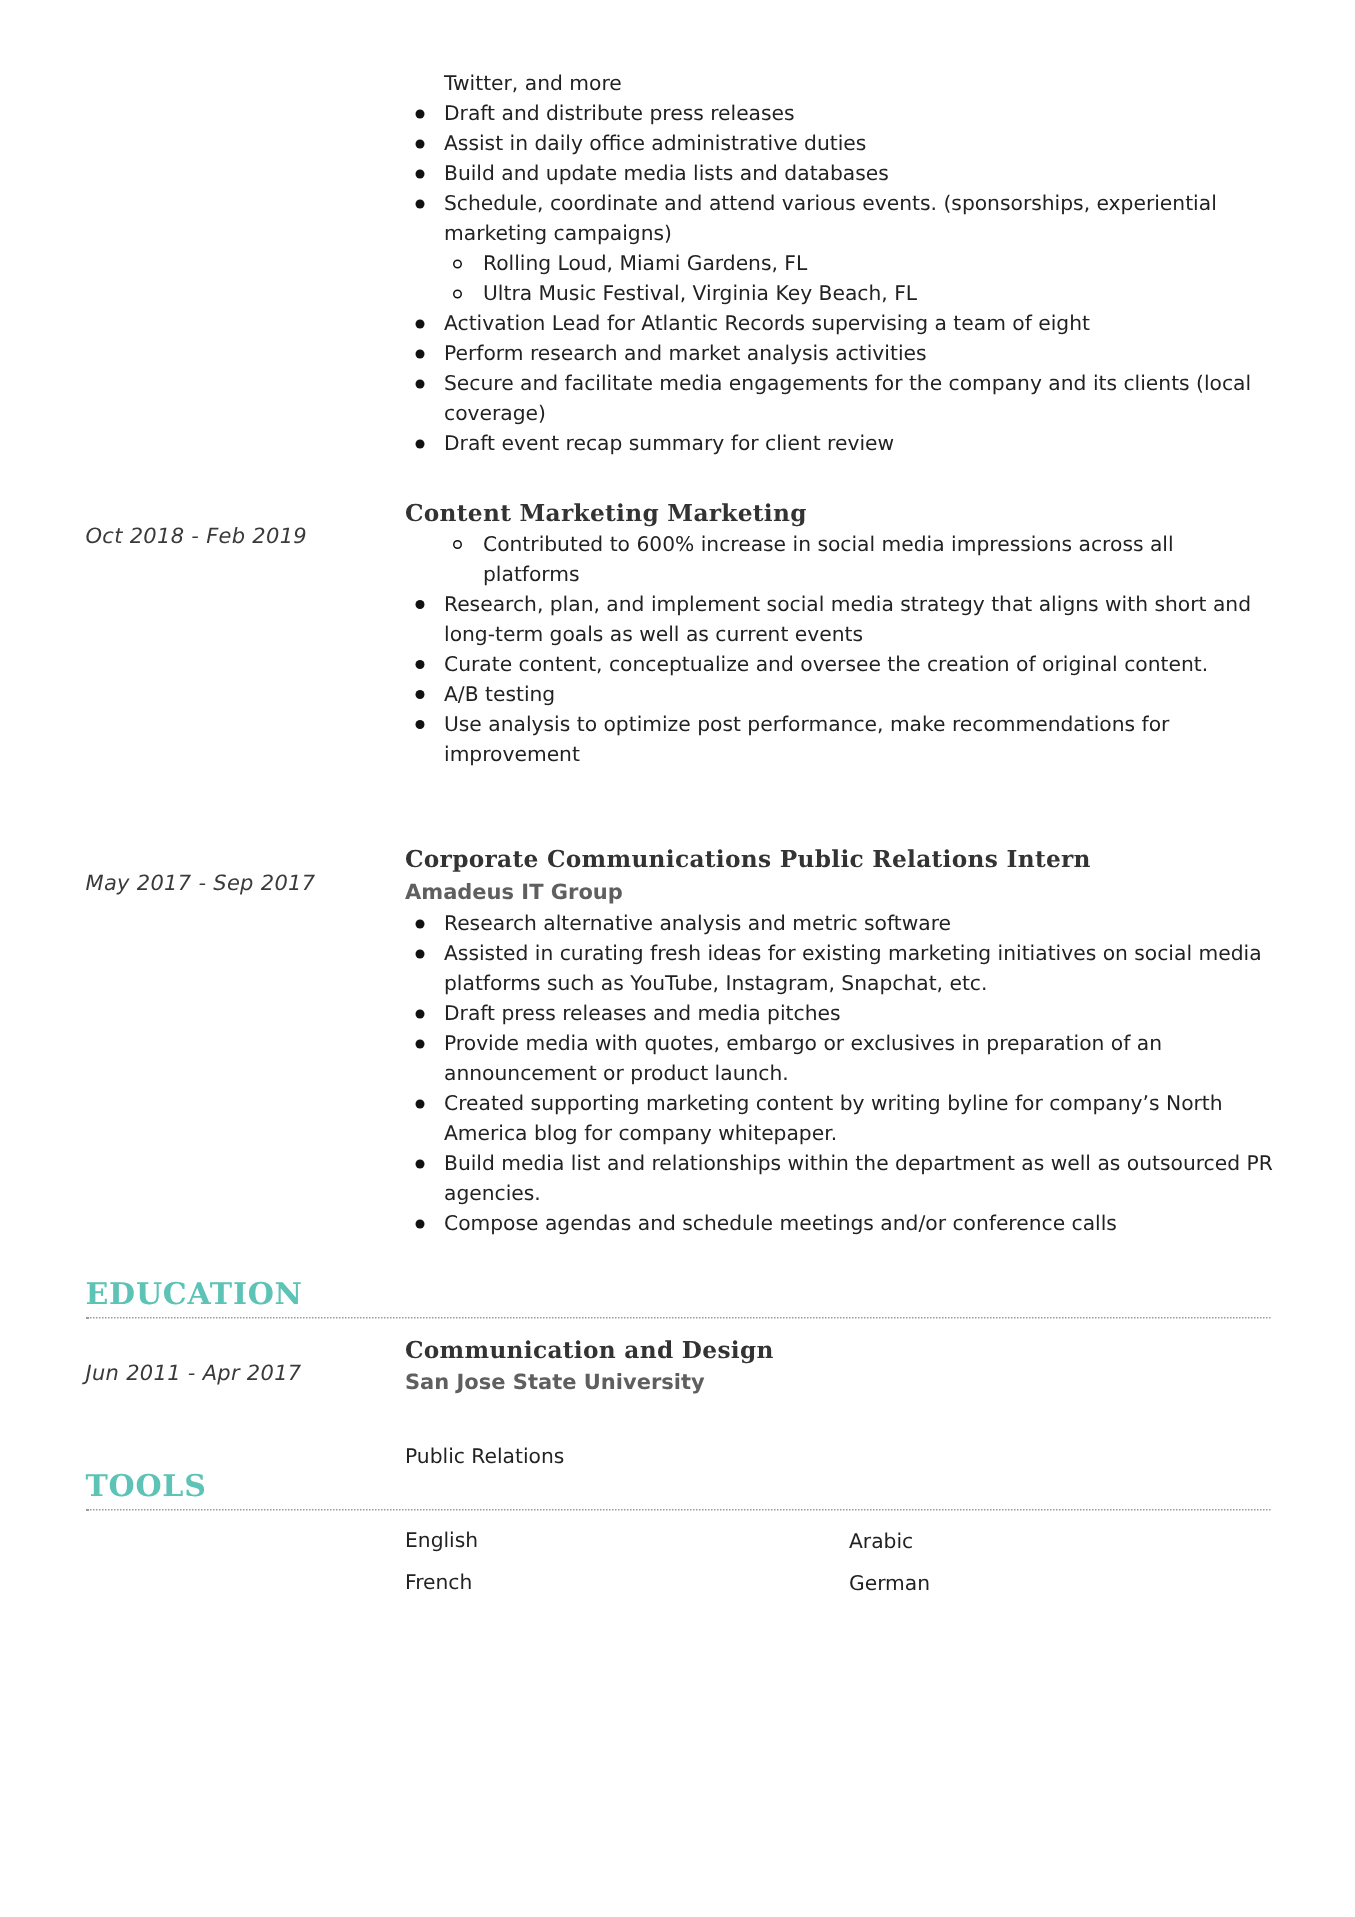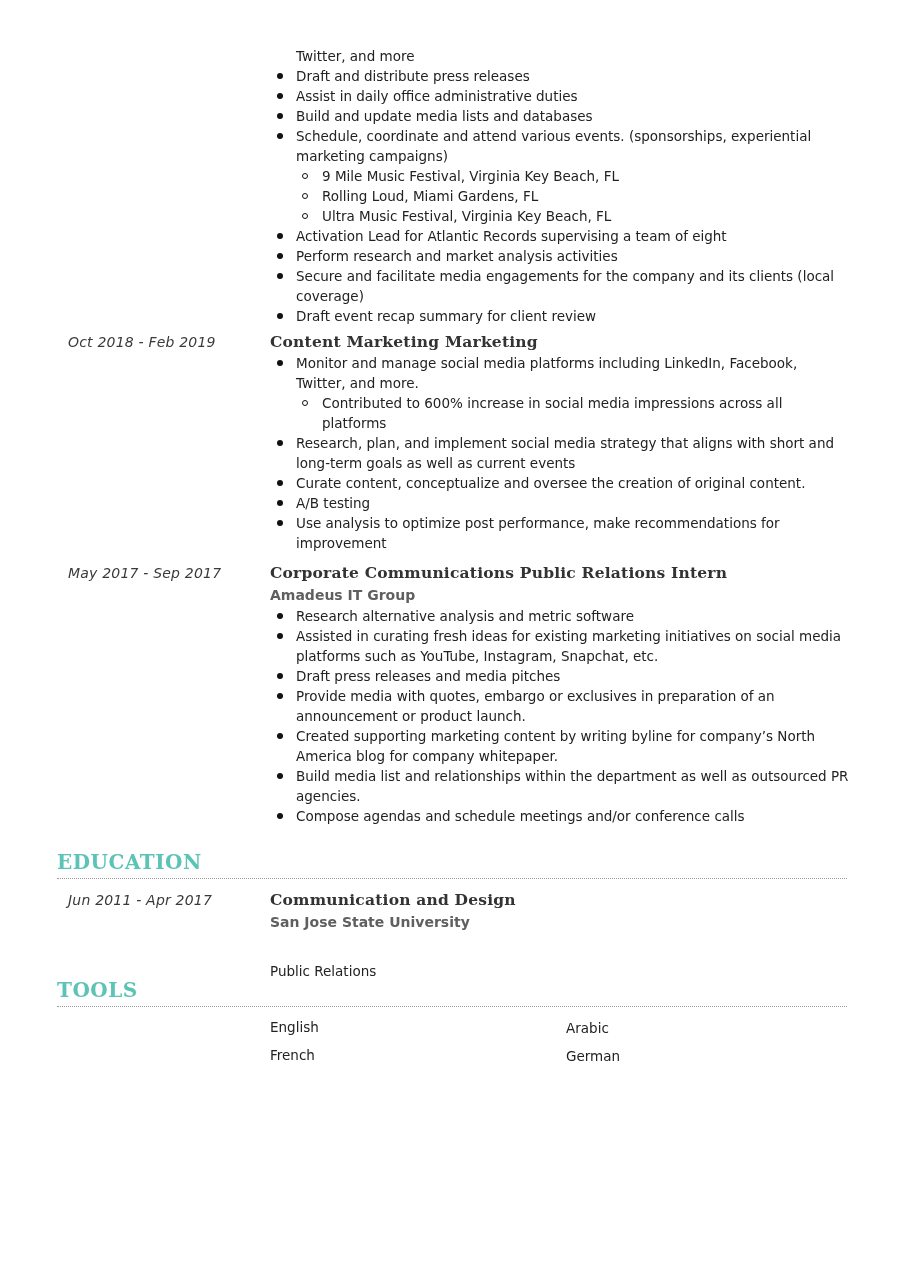--- a/index.html
+++ b/index.html
@@ -1,18 +1,18 @@
 <!DOCTYPE html>
 <html><head>
 <meta charset="utf-8">
 <style>
   html, body { margin: 0; padding: 0; background: #ffffff; }
   body { width: 903px; height: 1278px; position: relative; font-family: "DejaVu Sans", sans-serif; color: #222; overflow: hidden; }
   .page { position: absolute; left: 0; top: 0; width: 903px; height: 1016px; }
-  .date { position: absolute; left: 68px; font-style: italic; font-size: 14px; color: #3a3a3a; letter-spacing: 0.2px; }
+  .date { position: absolute; left: 57px; font-style: italic; font-size: 14px; color: #3a3a3a; letter-spacing: 0.2px; margin-top: 16px; }
   .content { position: absolute; left: 270px; width: 580px; }
   .job-title { font-family: "DejaVu Serif", serif; font-weight: bold; font-size: 15.5px; color: #333; line-height: 22px; letter-spacing: 0.2px; }
   .company { font-size: 14px; color: #444; font-weight: bold; line-height: 22px; opacity: 0.85; }
   .sub { font-size: 13.5px; color: #222; line-height: 20px; margin-top: 28px; }
 
   ul.bullets { list-style: none; margin: 0; padding: 0; }
   ul.bullets > li { position: relative; padding-left: 26px; font-size: 13.5px; line-height: 20px; color: #222; }
   ul.bullets > li > .dot { position: absolute; left: 7px; top: 7px; width: 6px; height: 6px; border-radius: 50%; background: #111; }
   ul.sub-bullets { list-style: none; margin: 0; padding: 0; }
   ul.sub-bullets > li { position: relative; padding-left: 52px; font-size: 13.5px; line-height: 20px; color: #222; }
@@ -30,38 +30,34 @@
 
   <div class="content" style="top:46px;">
     <ul class="bullets">
       <li style="padding-left:26px;"><span>Twitter, and more</span></li>
       <li><span class="dot"></span><span>Draft and distribute press releases</span></li>
       <li><span class="dot"></span><span>Assist in daily office administrative duties</span></li>
       <li><span class="dot"></span><span>Build and update media lists and databases</span></li>
       <li><span class="dot"></span><span>Schedule, coordinate and attend various events. (sponsorships, experiential marketing campaigns)</span></li>
     </ul>
     <ul class="sub-bullets">
-      <li><span class="ring"></span><span>9 Mile Music Festival, Virginia Key Beach, FL</span></li>
       <li><span class="ring"></span><span>Rolling Loud, Miami Gardens, FL</span></li>
       <li><span class="ring"></span><span>Ultra Music Festival, Virginia Key Beach, FL</span></li>
     </ul>
     <ul class="bullets">
       <li><span class="dot"></span><span>Activation Lead for Atlantic Records supervising a team of eight</span></li>
       <li><span class="dot"></span><span>Perform research and market analysis activities</span></li>
       <li><span class="dot"></span><span>Secure and facilitate media engagements for the company and its clients (local coverage)</span></li>
       <li><span class="dot"></span><span>Draft event recap summary for client review</span></li>
     </ul>
   </div>
 
   <div class="date" style="top:334px;">Oct 2018 - Feb 2019</div>
   <div class="content" style="top:331px;">
     <div class="job-title">Content Marketing Marketing</div>
-    <ul class="bullets">
-      <li><span class="dot"></span><span>Monitor and manage social media platforms including LinkedIn, Facebook, Twitter, and more.</span></li>
-    </ul>
     <ul class="sub-bullets">
       <li><span class="ring"></span><span>Contributed to 600% increase in social media impressions across all platforms</span></li>
     </ul>
     <ul class="bullets">
       <li><span class="dot"></span><span>Research, plan, and implement social media strategy that aligns with short and long-term goals as well as current events</span></li>
       <li><span class="dot"></span><span>Curate content, conceptualize and oversee the creation of original content.</span></li>
       <li><span class="dot"></span><span>A/B testing</span></li>
       <li><span class="dot"></span><span>Use analysis to optimize post performance, make recommendations for improvement</span></li>
     </ul>
   </div>

